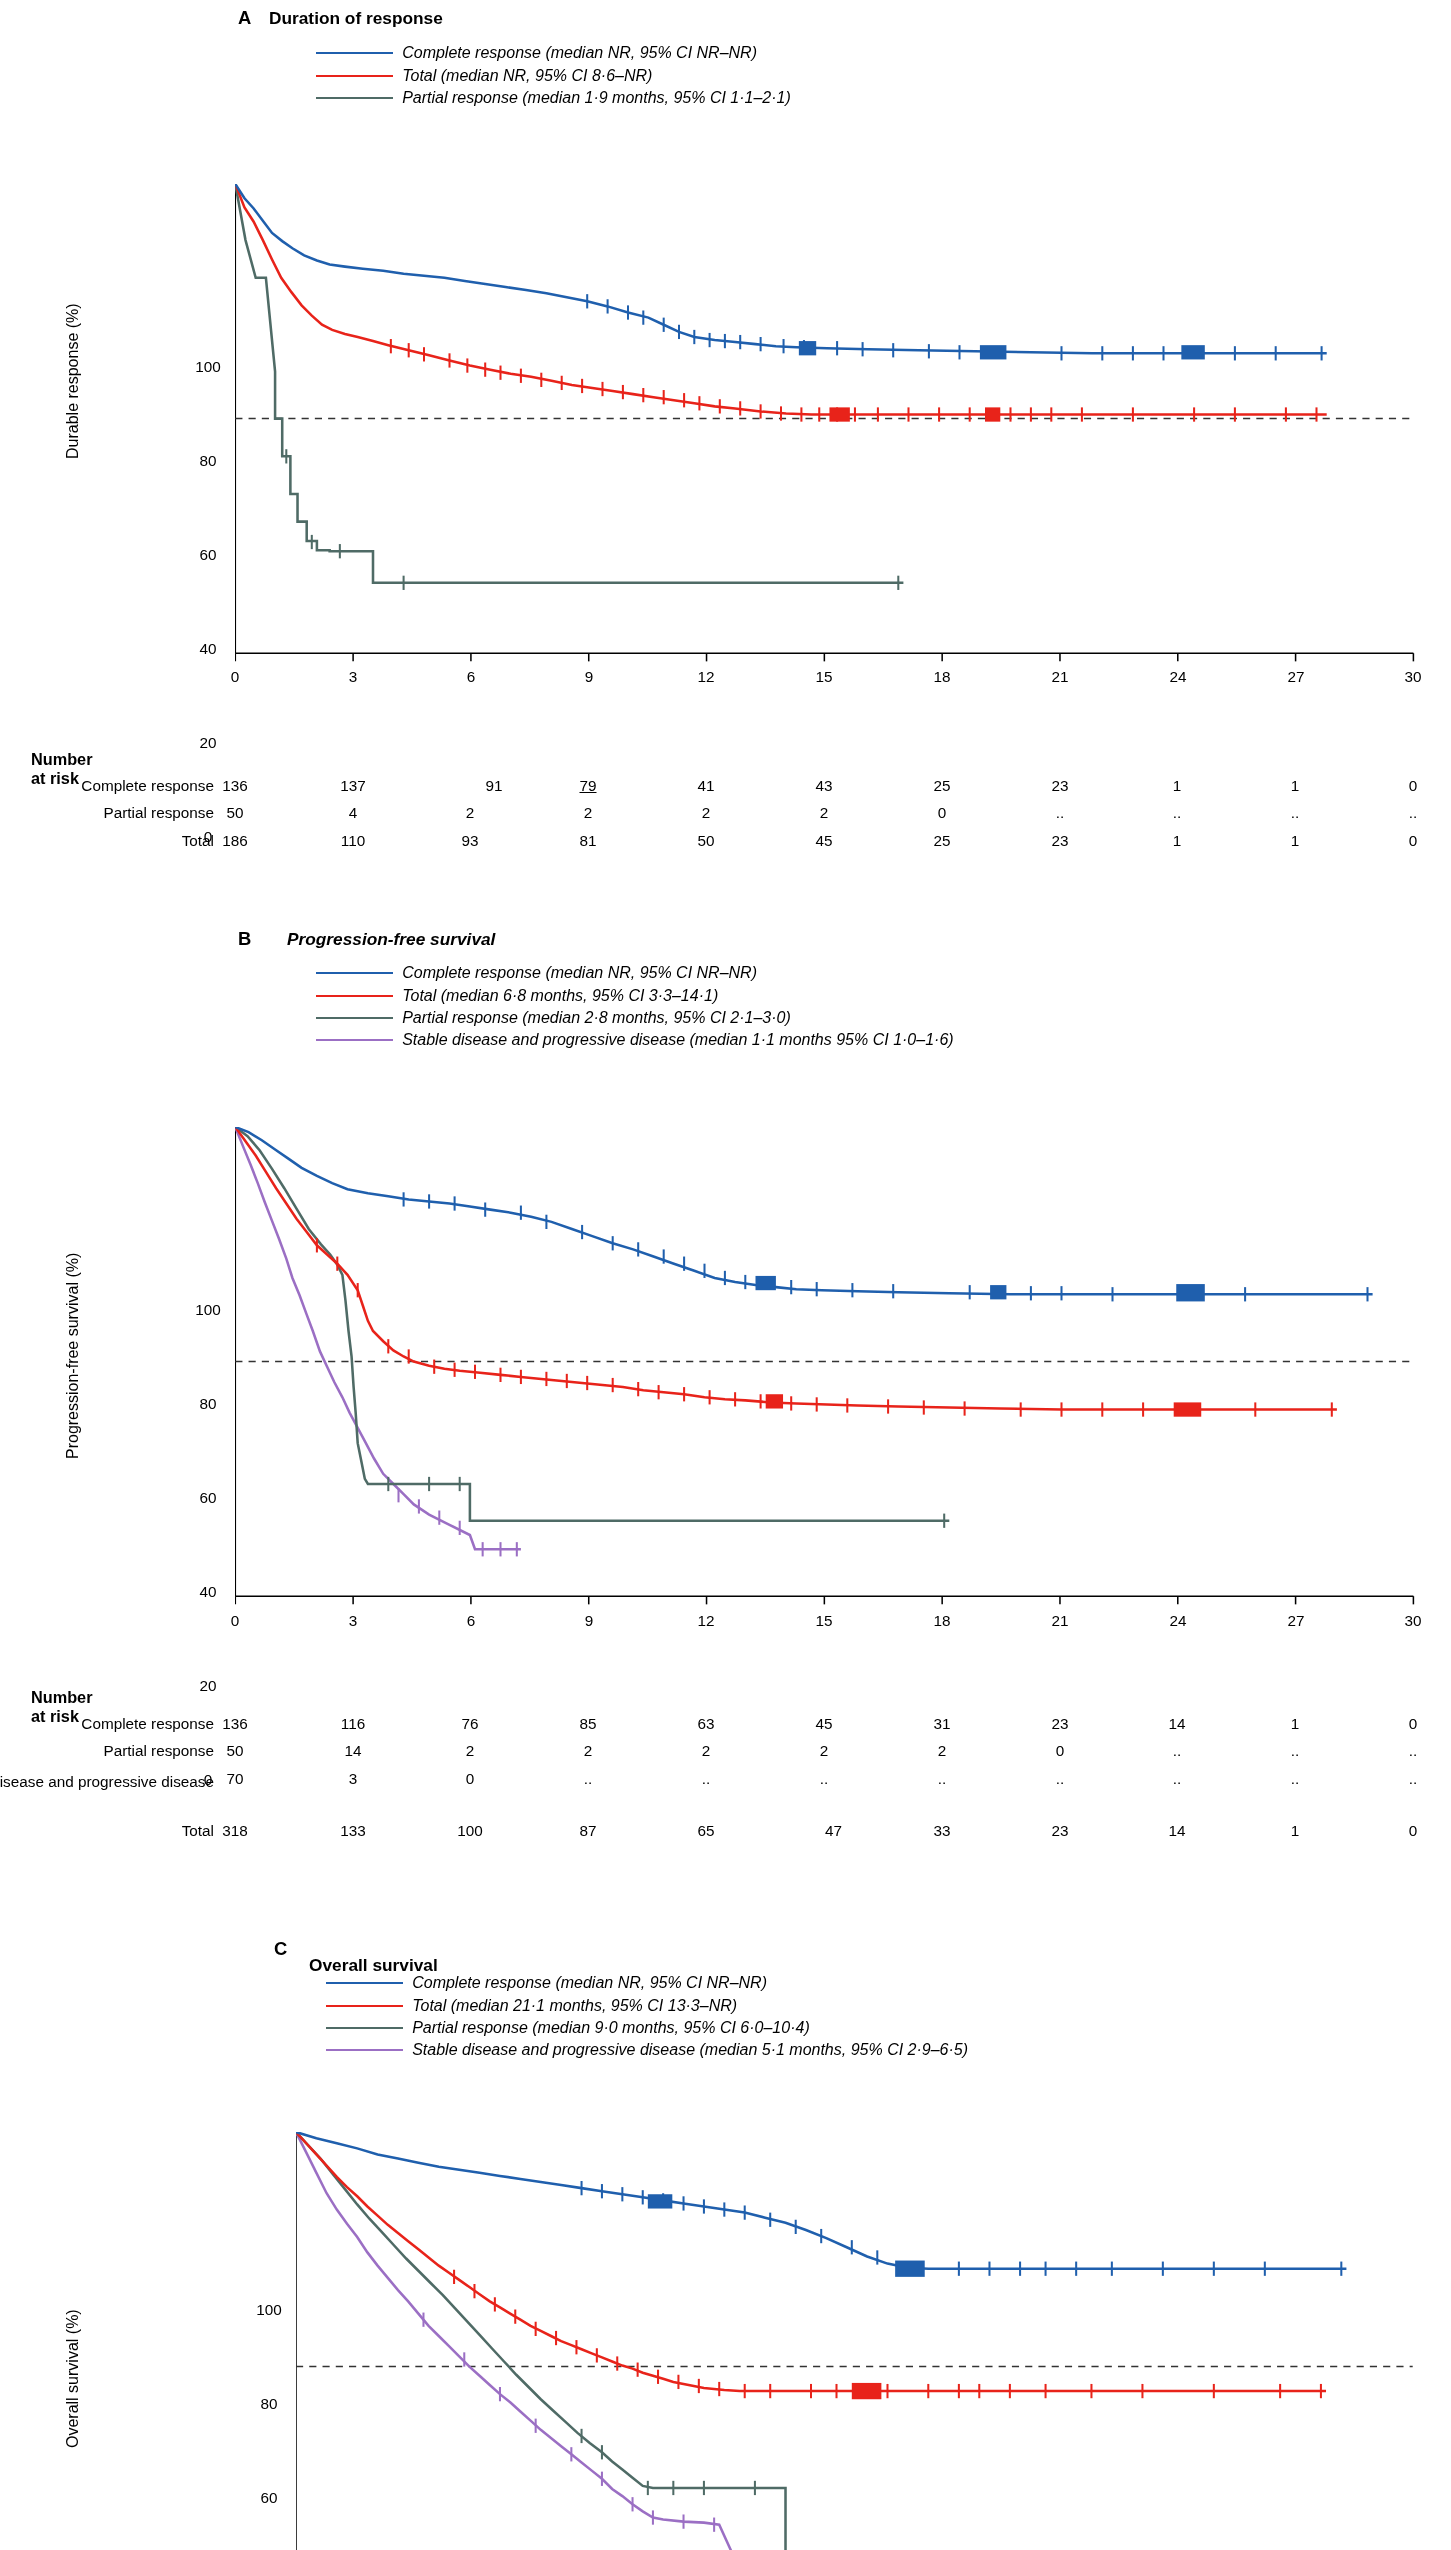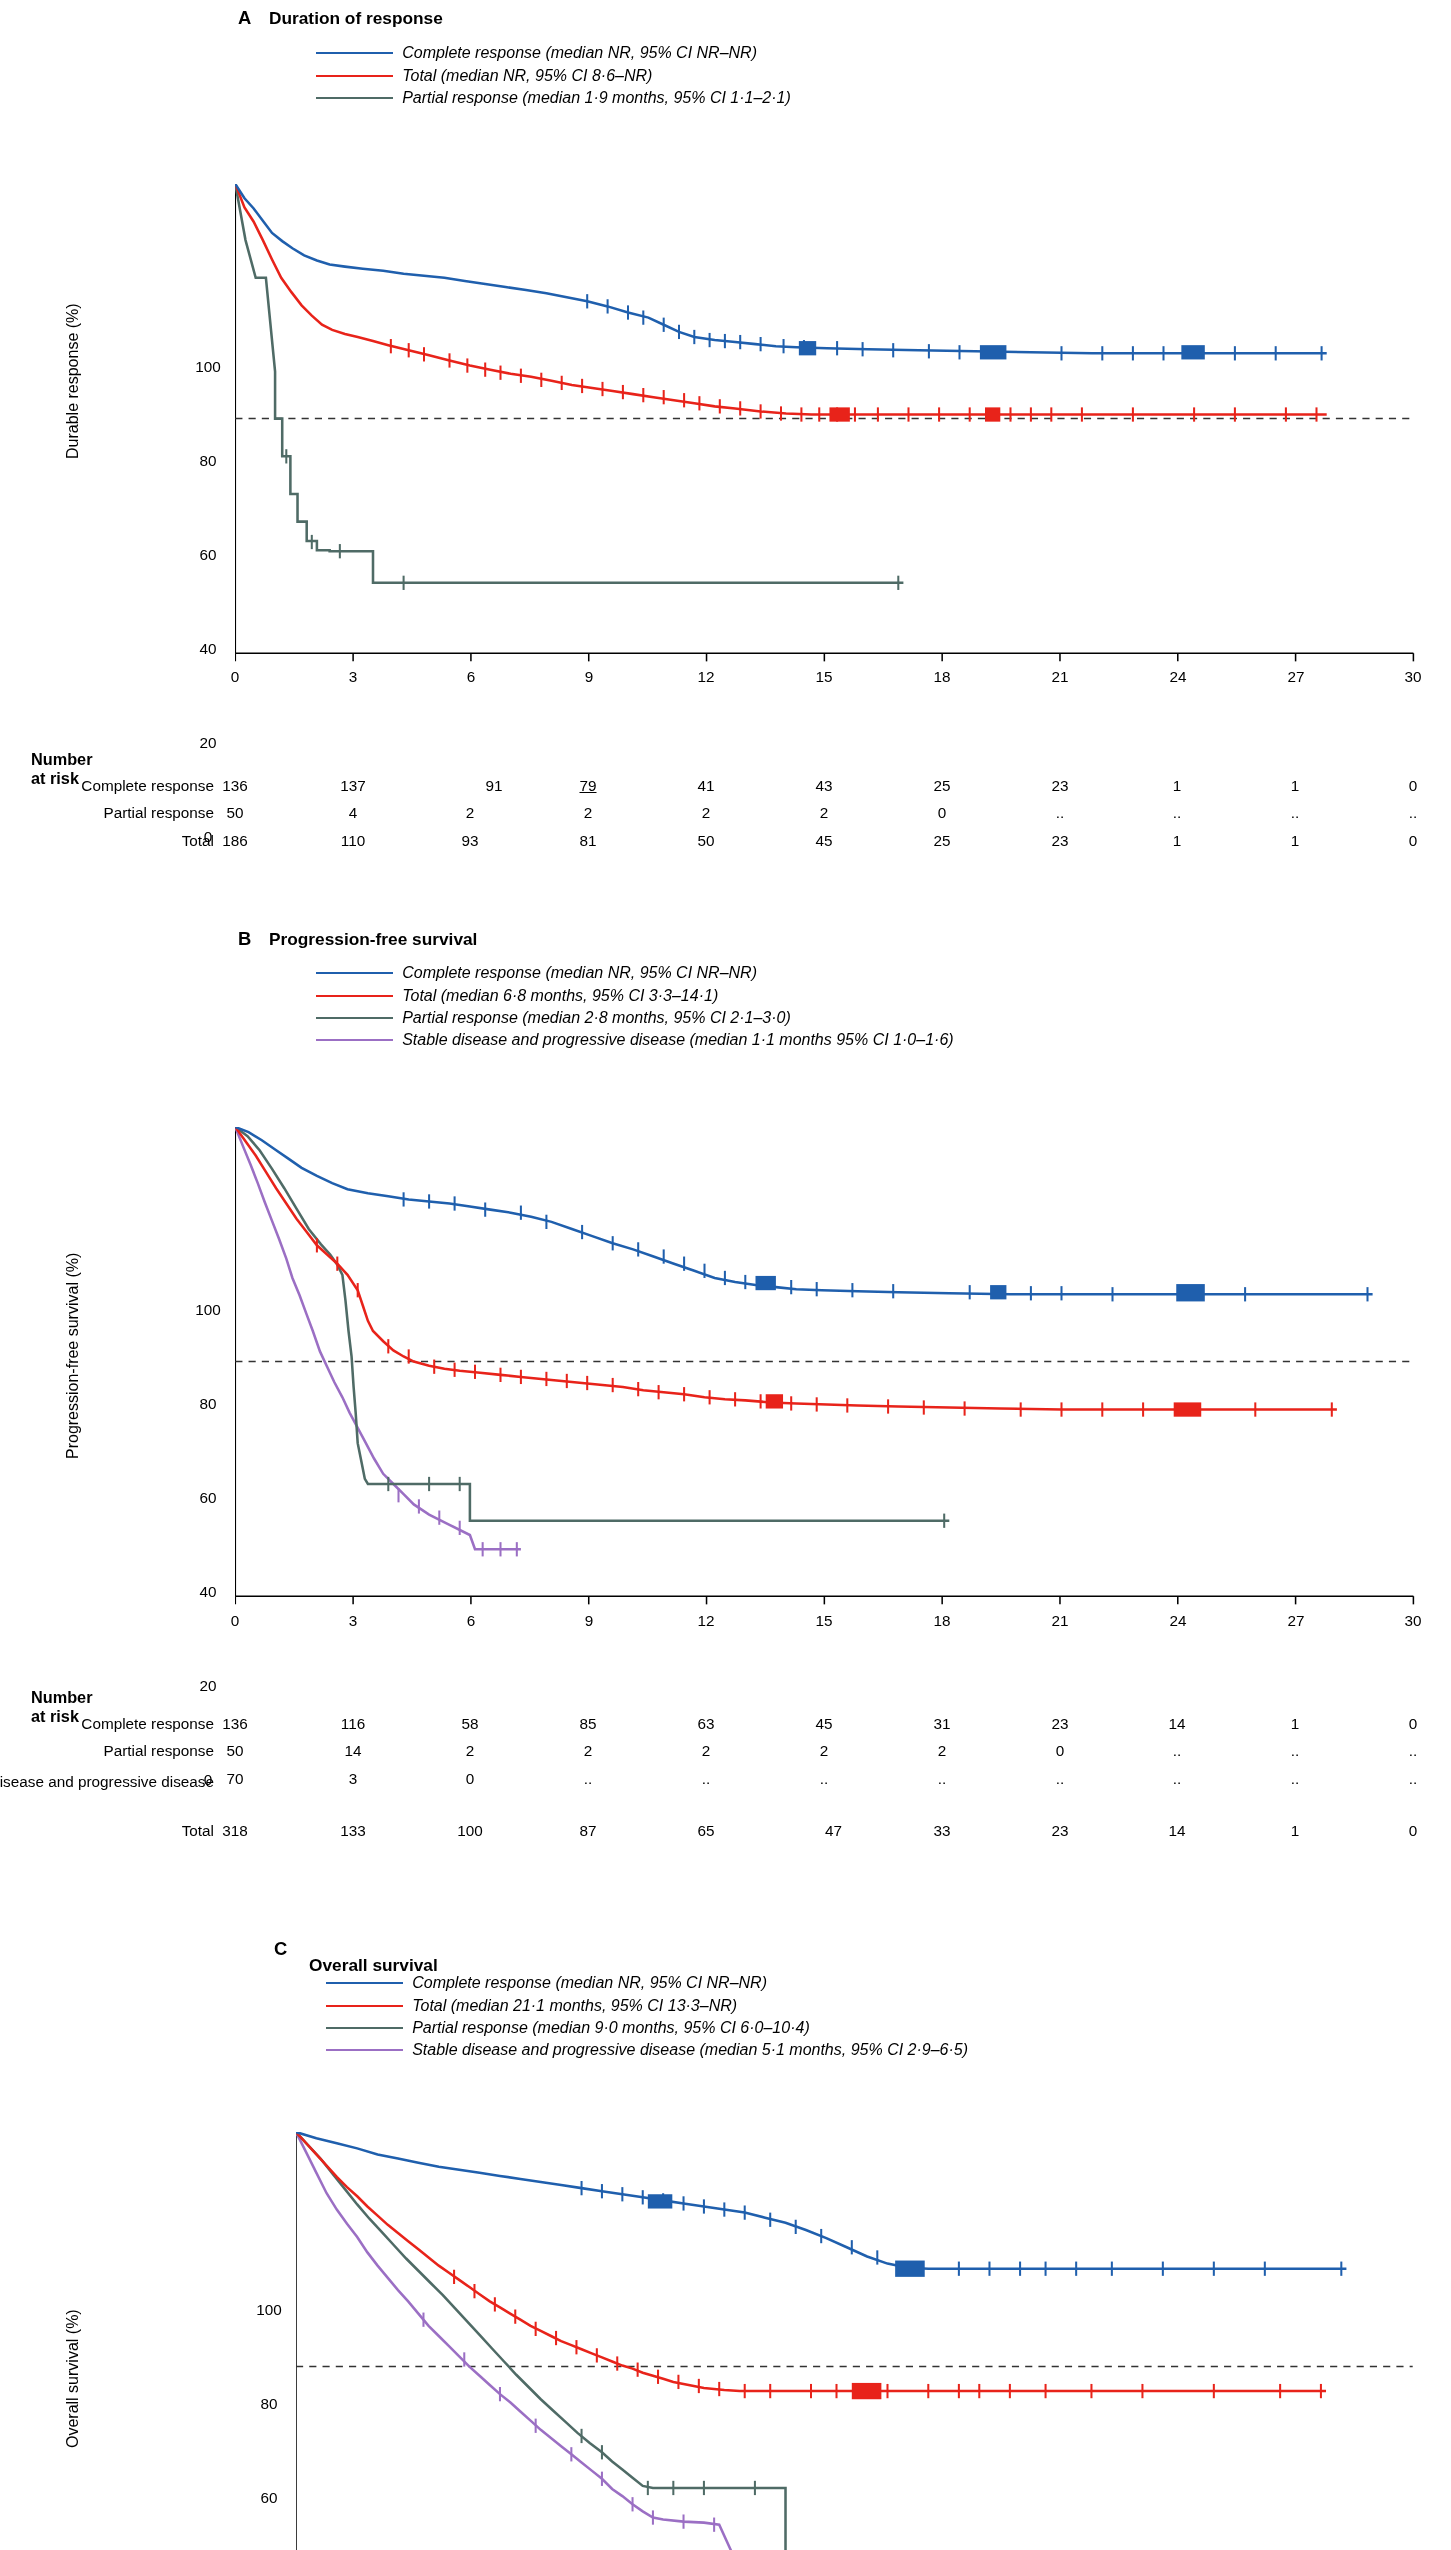--- a/index.html
+++ b/index.html
@@ -239,21 +239,21 @@
       <div class="risk-val" style="left:1042px;top:82px;width:36px;">23</div>
       <div class="risk-val" style="left:1159px;top:82px;width:36px;">1</div>
       <div class="risk-val" style="left:1277px;top:82px;width:36px;">1</div>
       <div class="risk-val" style="left:1395px;top:82px;width:36px;">0</div>
     </div>
   </div>
 </div>
 
 <div class="panel" style="position:absolute;left:0;top:923px;width:1451px;">
   <div class="panel-letter" style="left:238px;top:5.1px;">B</div>
-  <div class="panel-title" style="left:269px;top:6.1px;">Progression-free survival</div>
+  <div class="panel-title" style="left:287px;top:6.1px;font-style:italic;">Progression-free survival</div>
 
   <div class="legend" style="left:316px;top:39px;">
     <div class="legend-row">
       <span class="legend-line" style="border-top-color:#1f5fad;"></span>
       <span class="legend-label">Complete response (median NR, 95% CI NR–NR)</span>
     </div>
     <div class="legend-row">
       <span class="legend-line" style="border-top-color:#e8231a;"></span>
       <span class="legend-label">Total (median 6·8 months, 95% CI 3·3–14·1)</span>
     </div>
@@ -410,21 +410,21 @@
   <div class="risk" style="left:0;top:765px;">
     <div class="risk-title" style="left:31px;top:0;">Number at risk</div>
     <div class="risk-rowlabel" style="left:-194px;top:26.5px;width:408px;">Complete response</div>
     <div class="risk-rowlabel" style="left:-194px;top:54px;width:408px;">Partial response</div>
     <div class="risk-rowlabel" style="left:-194px;top:82px;width:408px;line-height:23.5px;">Stable disease and progressive disease</div>
     <div class="risk-rowlabel" style="left:-194px;top:134px;width:408px;">Total</div>
 
     <div>
       <div class="risk-val" style="left:217px;top:26.5px;width:36px;">136</div>
       <div class="risk-val" style="left:335px;top:26.5px;width:36px;">116</div>
-      <div class="risk-val" style="left:452px;top:26.5px;width:36px;">58</div>
+      <div class="risk-val" style="left:452px;top:26.5px;width:36px;">76</div>
       <div class="risk-val" style="left:570px;top:26.5px;width:36px;">85</div>
       <div class="risk-val" style="left:688px;top:26.5px;width:36px;">63</div>
       <div class="risk-val" style="left:806px;top:26.5px;width:36px;">45</div>
       <div class="risk-val" style="left:924px;top:26.5px;width:36px;">31</div>
       <div class="risk-val" style="left:1042px;top:26.5px;width:36px;">23</div>
       <div class="risk-val" style="left:1159px;top:26.5px;width:36px;">14</div>
       <div class="risk-val" style="left:1277px;top:26.5px;width:36px;">1</div>
       <div class="risk-val" style="left:1395px;top:26.5px;width:36px;">0</div>
     </div>
     <div>

